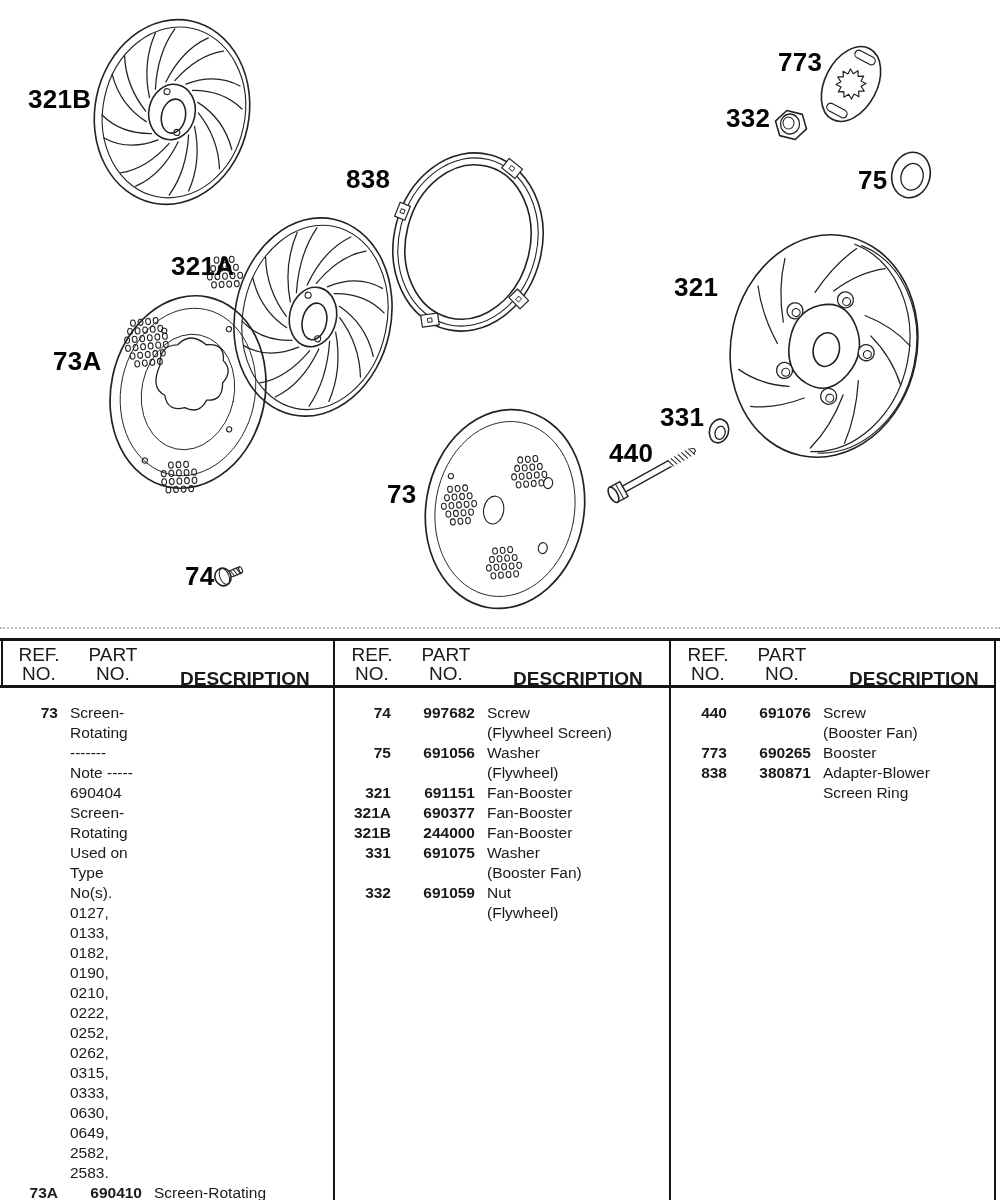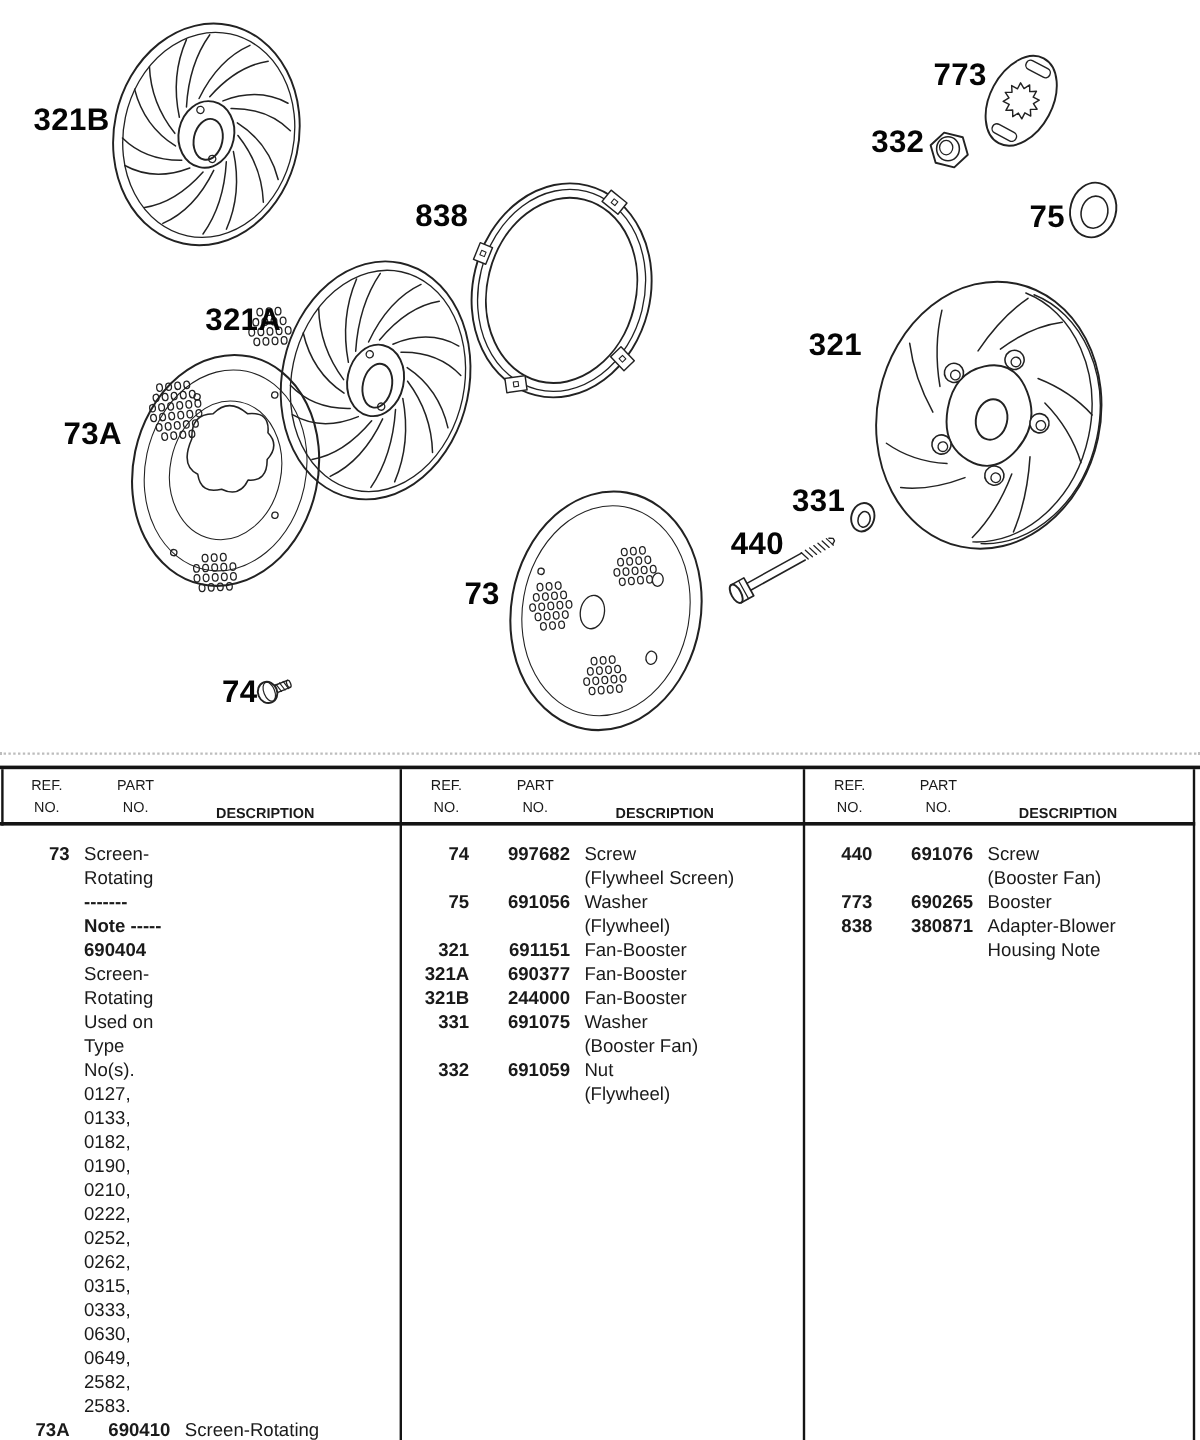--- a/index.html
+++ b/index.html
@@ -19,28 +19,28 @@
   .vline{position:absolute;width:2px;background:#141414;}
   #v-left{left:1px;top:0;height:47px;}
   #v-1{left:333px;top:0;height:562px;}
   #v-2{left:669px;top:0;height:562px;}
   #v-right{left:994px;top:0;height:562px;}
   .section{position:absolute;top:0;height:562px;}
   #sec-0{left:2px;width:331px;}
   #sec-1{left:335px;width:334px;}
   #sec-2{left:671px;width:323px;}
   .sec-header{display:grid;grid-template-columns:58px 90px 1fr;height:44px;
-              padding:4px 0 0 8px;font-size:12px;line-height:19px;}
+              padding:4px 0 0 8px;font-size:19px;line-height:19px;}
   .hdr-ref,.hdr-part{text-align:center;white-space:pre-line;}
   .hdr-desc{align-self:end;padding-left:22px;padding-bottom:1px;font-weight:bold;}
   .rows{padding-top:14px;}
   .row{display:grid;grid-template-columns:48px 84px 1fr;padding-left:8px;line-height:20px;}
   .cell-ref,.cell-part{font-weight:700;text-align:right;}
   .cell-desc{padding-left:12px;}
-  .cell-desc .b{font-weight:700;}
+  .cell-desc .b{font-weight:400;}
 </style>
 </head>
 <body>
 
 <div class="page">
 
   <div class="diagram">
     <svg id="diagram-svg" width="1000" height="638" viewBox="0 0 1000 638">
         <g fill="none" stroke="#222" stroke-width="1.6" stroke-linecap="round" stroke-linejoin="round" transform="rotate(12 172 112)">
           <ellipse cx="172" cy="112" rx="77" ry="93"></ellipse>
@@ -473,19 +473,19 @@
             <span class="cell-part">690265</span>
             <div class="cell-desc">
               <div><span>Booster</span></div>
             </div>
           </div>
           <div class="row">
             <span class="cell-ref">838</span>
             <span class="cell-part">380871</span>
             <div class="cell-desc">
               <div><span>Adapter-Blower</span></div>
-              <div><span>Housing Note</span></div>
+              <div><span>Screen Ring</span></div>
             </div>
           </div>
         </div>
     </div>
   </div>
 </div>
 
 </body></html>

